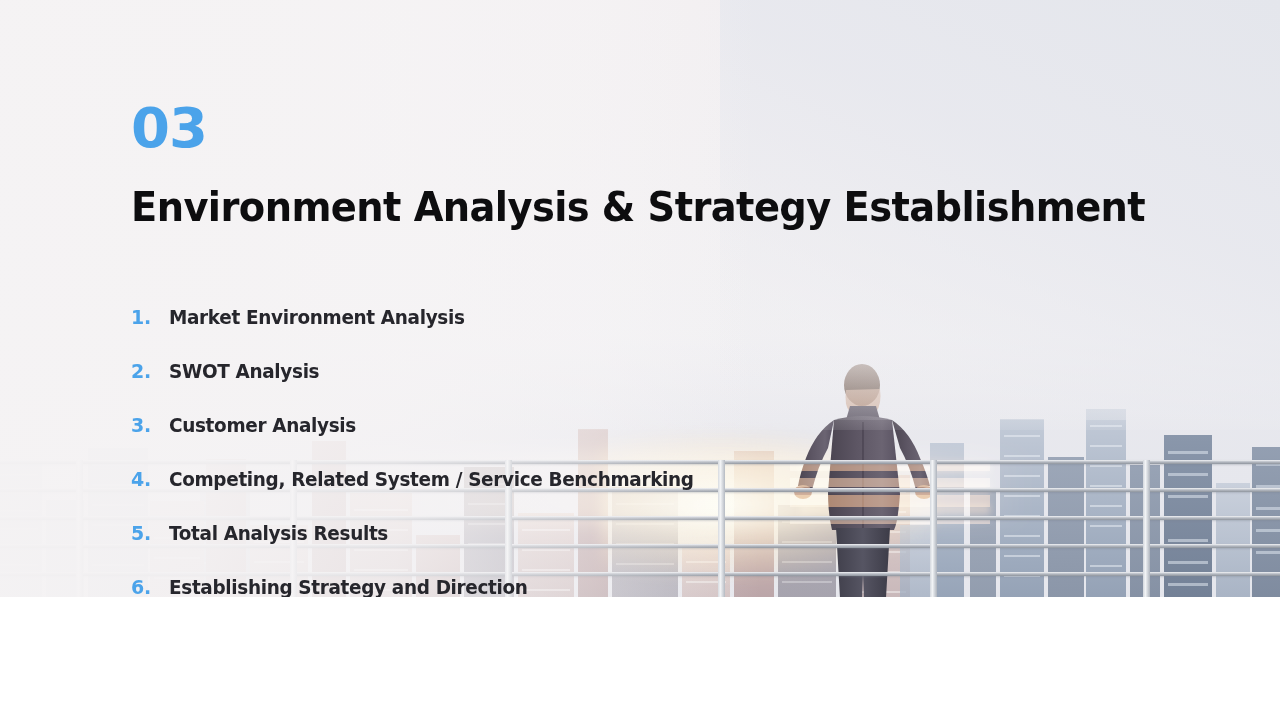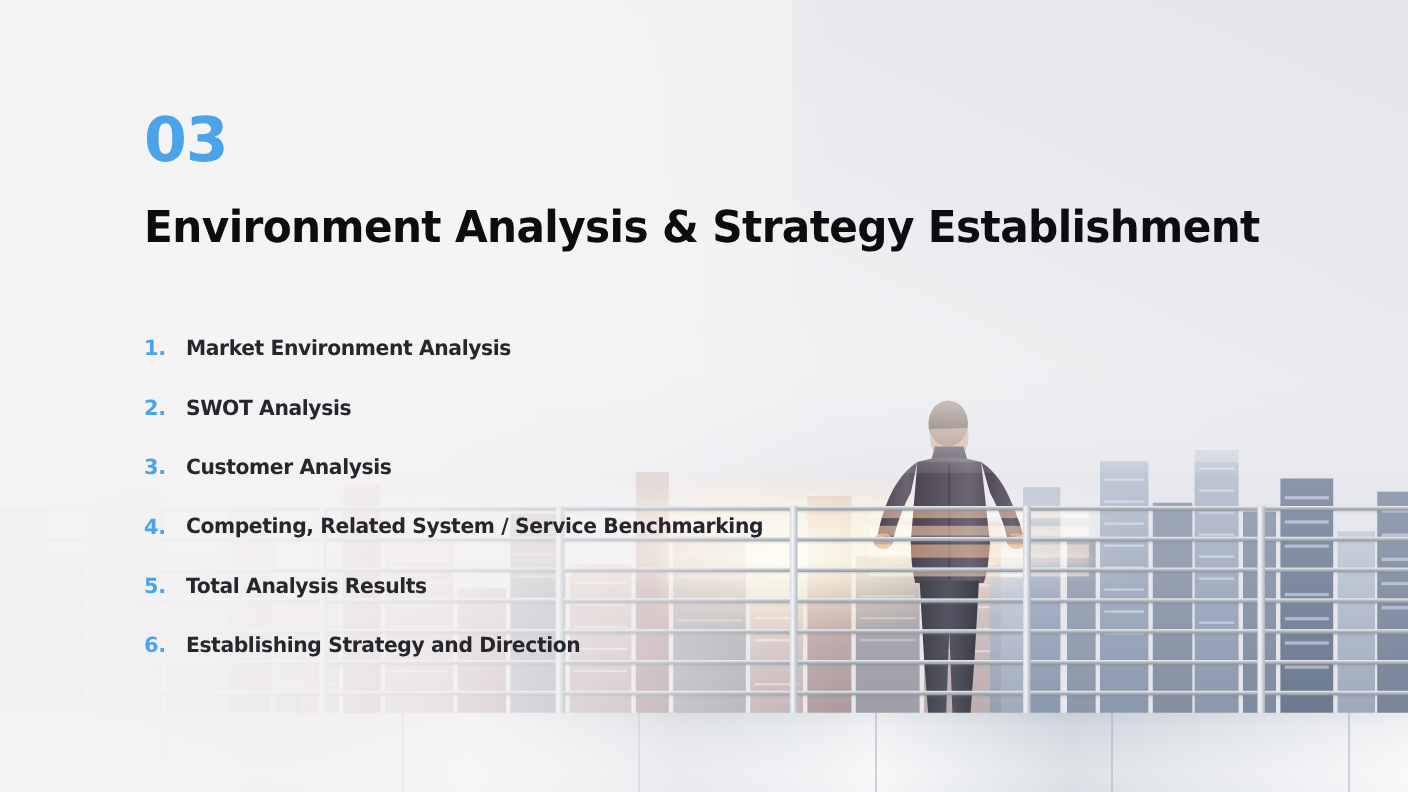--- a/index.html
+++ b/index.html
@@ -3,21 +3,21 @@
 <meta charset="utf-8">
 <style>
   html, body {
     margin: 0;
     padding: 0;
     background: #ffffff;
   }
   .slide {
     position: relative;
     width: 1280px;
-    height: 720px;
+    height: 597px;
     overflow: hidden;
     font-family: "Liberation Sans", sans-serif;
     background: #f1eef0;
     text-decoration: underline;
   }
 
   
   .bg-photo {
     position: absolute;
     inset: 0;

